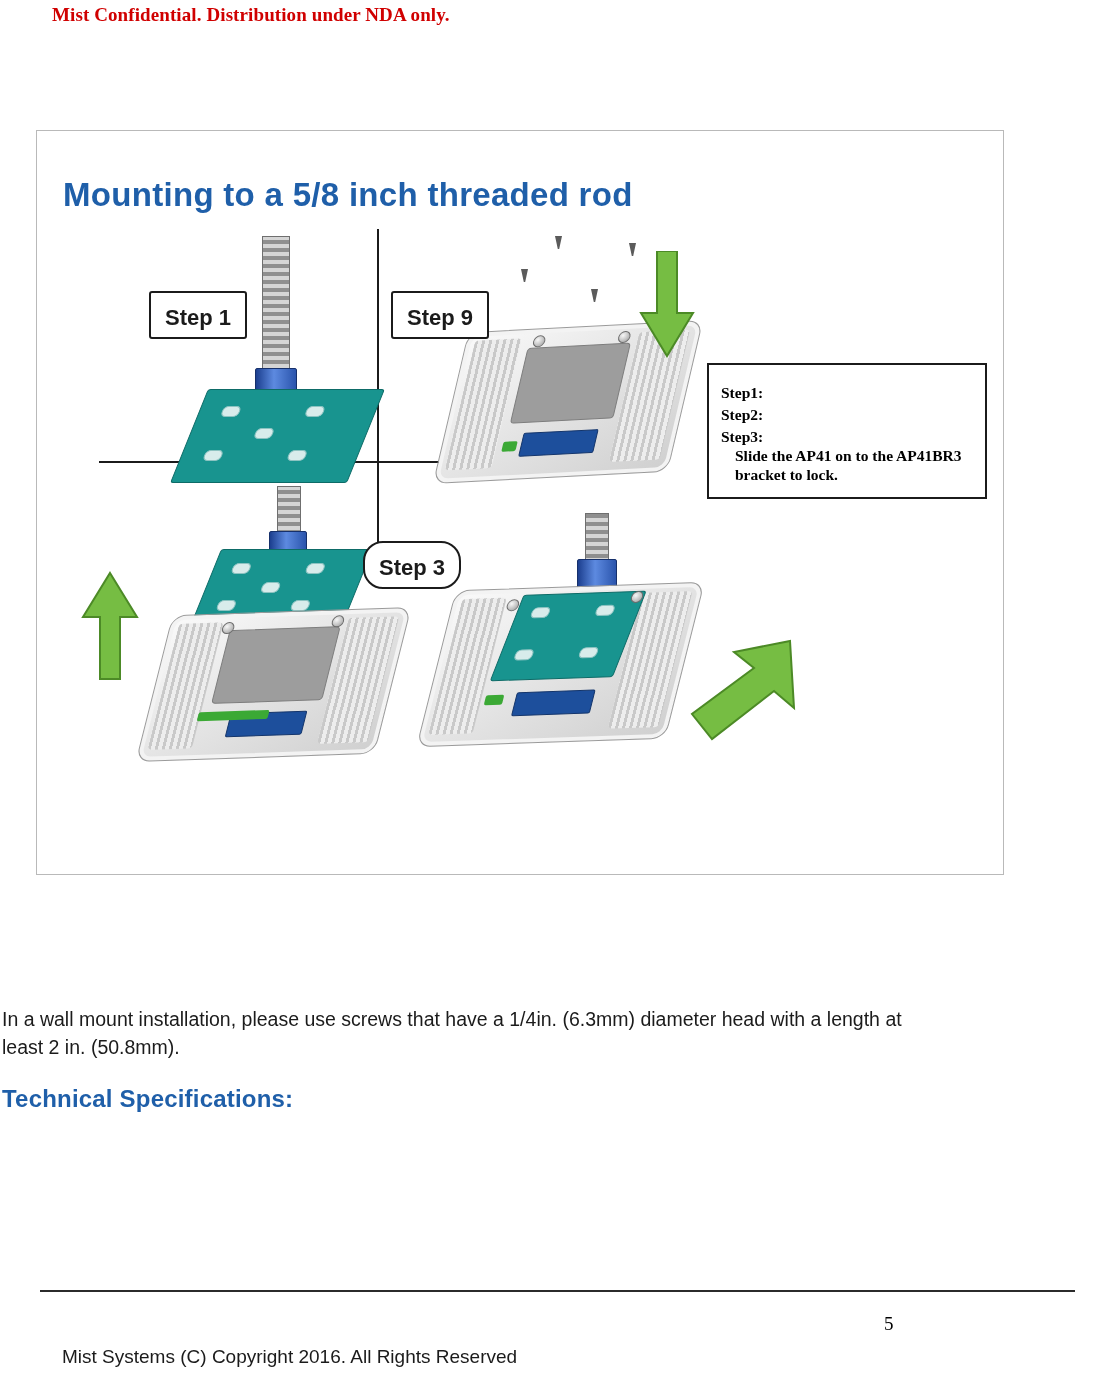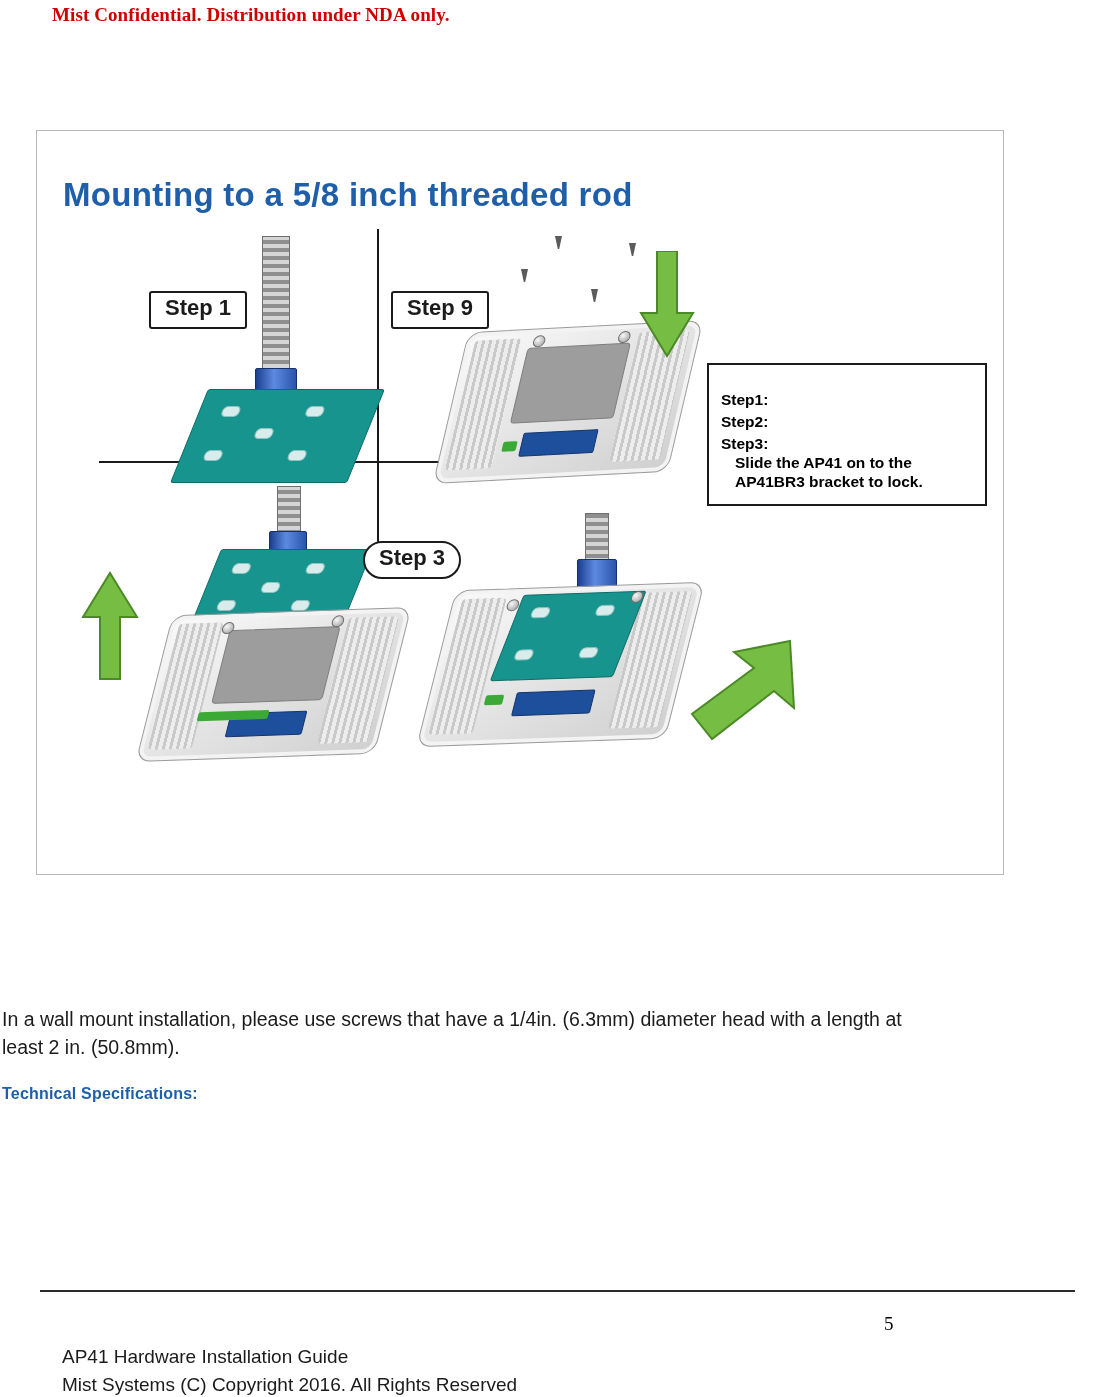--- a/index.html
+++ b/index.html
@@ -74,42 +74,43 @@
 
   
   .step-box {
     position: absolute;
     border: 2px solid #1b1b1b;
     border-radius: 3px;
     background: #ffffff;
     font-size: 22px;
     font-weight: bold;
     color: #1b1b1b;
-    padding: 2px 14px 6px 14px;
+    padding: 12px 14px 6px 14px;
     font-family: "Liberation Sans", sans-serif;
     white-space: nowrap;
   }
   #step-1 { left: 112px; top: 160px; }
   #step-2 { left: 354px; top: 160px; }
   #step-3 { left: 326px; top: 410px; border-radius: 20px; }
 
   
   .callout {
     position: absolute;
     left: 670px;
     top: 232px;
     width: 280px;
     border: 2px solid #1b1b1b;
     background: #ffffff;
-    padding: 26px 10px 12px 12px;
+    padding: 19px 10px 12px 12px;
     box-sizing: border-box;
     font-size: 15.5px;
     font-weight: bold;
     line-height: 1.22;
     color: #000000;
+    font-family: Liberation Serif, serif;
   }
   .callout .step-head { margin-top: 3px; }
   .callout .step-head:first-child { margin-top: 0; }
   .callout .step-body { padding-left: 14px; }
 
   
   .bracket {
     position: absolute;
     background: #18948f;
     border: 1px solid #0d6b67;
@@ -189,21 +190,21 @@
     top: 1005px;
     width: 930px;
     font-size: 19.5px;
     line-height: 1.45;
     color: #1b1b1b;
   }
   .section-heading {
     position: absolute;
     left: 2px;
     top: 1085px;
-    font-size: 16px;
+    font-size: 24px;
     font-weight: bold;
     color: #1f5fa9;
     letter-spacing: 0.2px;
     text-align: center;
   }
 
   
   .footer-rule {
     position: absolute;
     left: 40px;
@@ -343,15 +344,14 @@
   </div>
 
 </div>
 
 <div class="body-text">In a wall mount installation, please use screws that have a 1/4in. (6.3mm) diameter head with a length at least 2 in. (50.8mm).</div>
 <div class="section-heading">Technical Specifications:</div>
 
 <div class="footer-rule"></div>
 <div class="page-number">5</div>
 <div class="footer-text">
-  <div>AP41 Hardware Installation Guide</div>
   <div>Mist Systems (C) Copyright 2016. All Rights Reserved</div>
 </div>
 
 </body></html>

